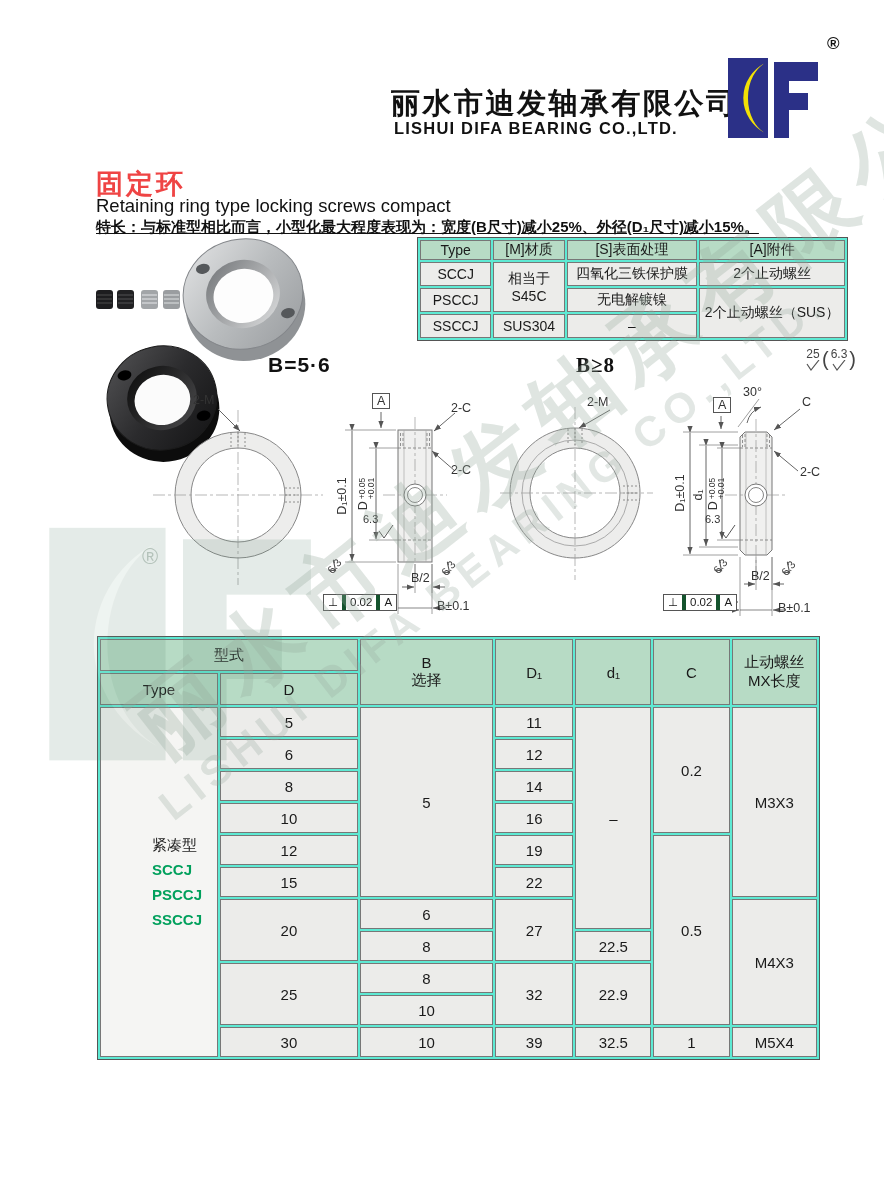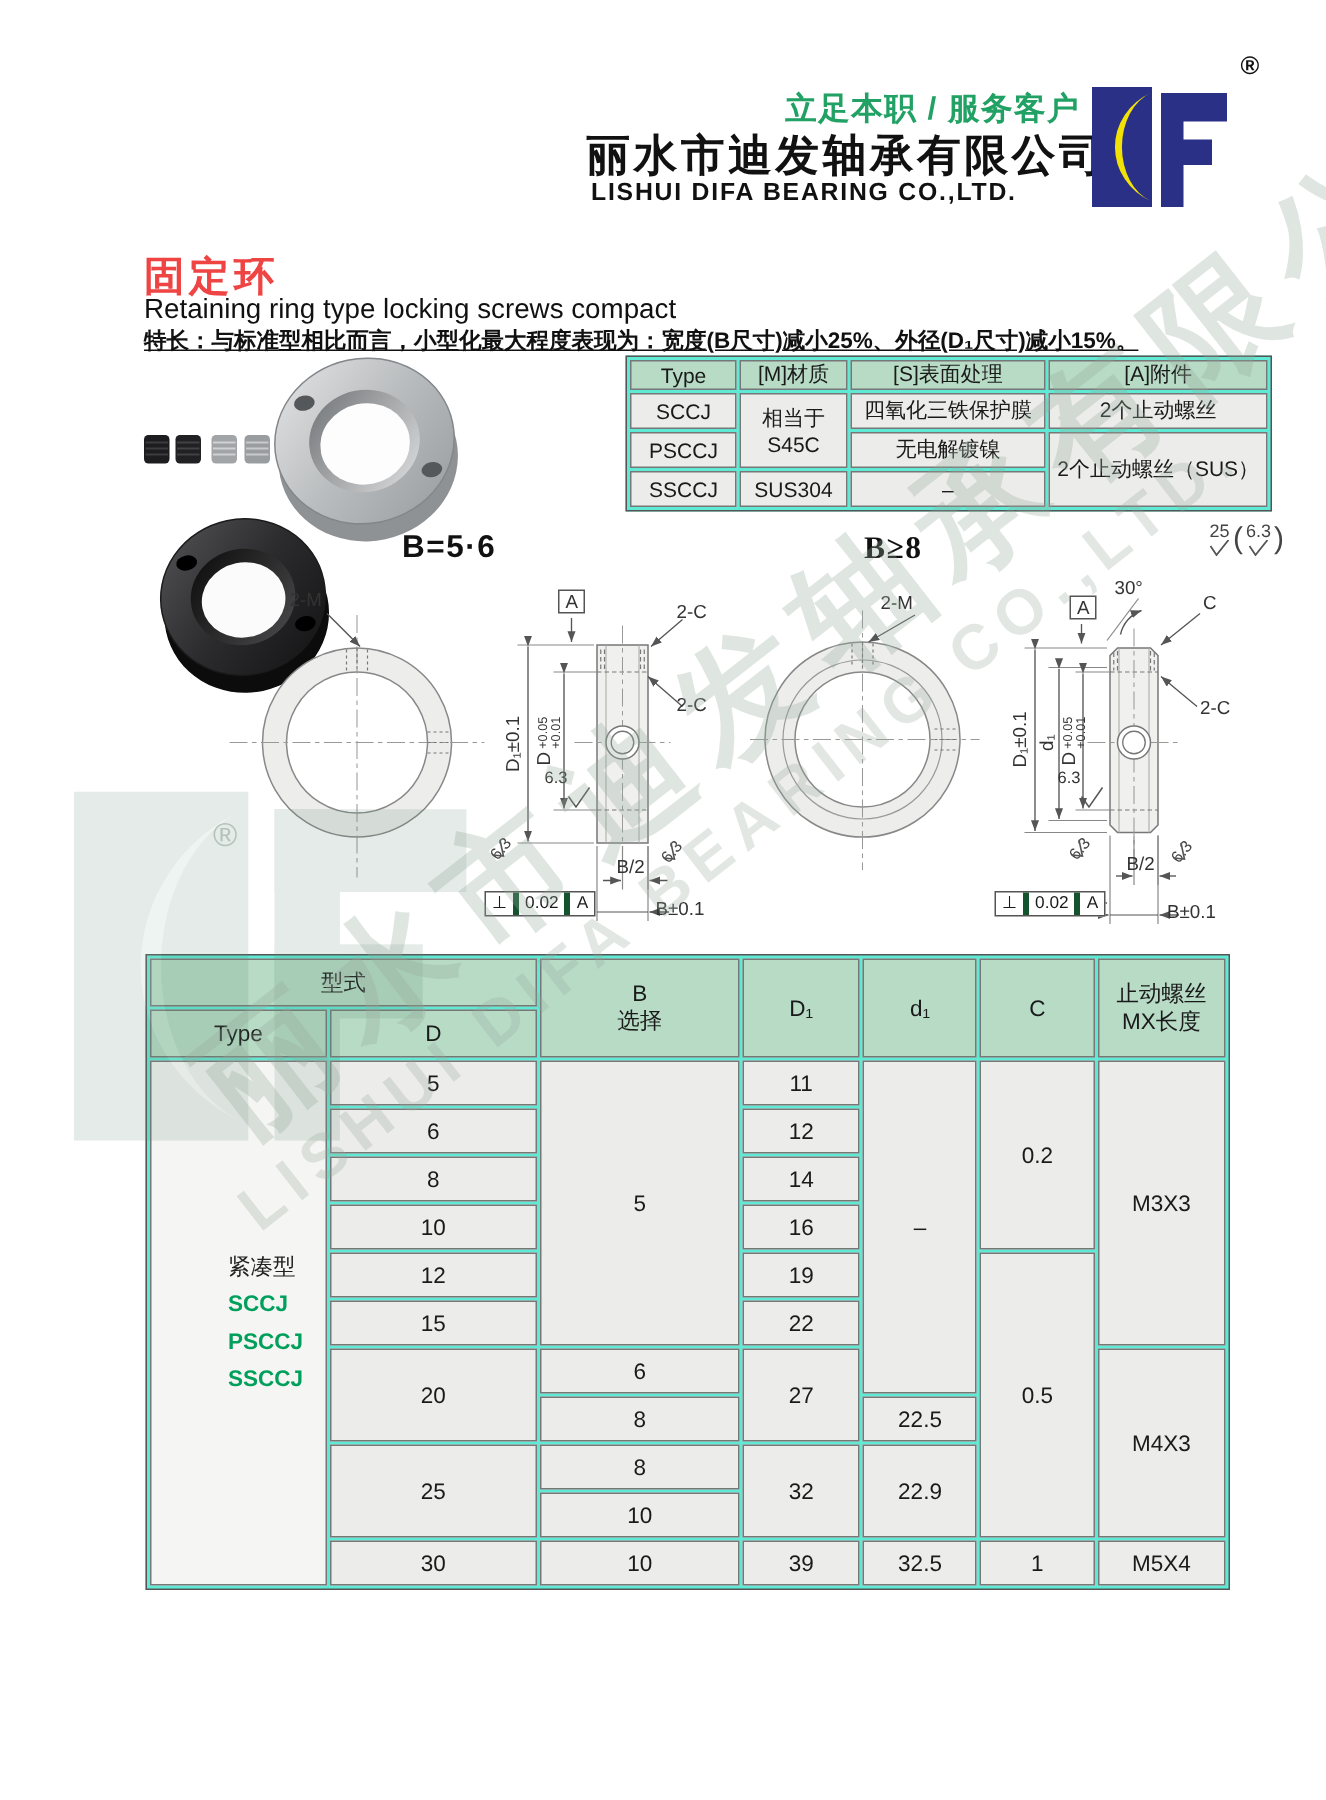--- a/index.html
+++ b/index.html
@@ -61,21 +61,20 @@
   .wm { pointer-events:none; }
   .wm-cn { left:110px; top:690px; transform-origin:0 0; transform:rotate(-38deg); font-size:86px; font-weight:bold; letter-spacing:14px; color:rgba(150,170,157,0.30); white-space:nowrap; }
   .wm-en { left:150px; top:792px; transform-origin:0 0; transform:rotate(-38deg); font-size:42px; font-weight:bold; letter-spacing:7px; color:rgba(150,170,157,0.28); white-space:nowrap; }
   .wm-reg { left:142px; top:544px; font-size:22px; color:rgba(140,160,148,0.55); }
 </style>
 </head>
 <body>
 
 <div class="page">
 
-  <div class="abs slogan">立足本职 / 服务客户</div>
   <div class="abs company-cn">丽水市迪发轴承有限公司</div>
   <div class="abs company-en">LISHUI DIFA BEARING CO.,LTD.</div>
   <div class="abs reg-mark">®</div>
   <svg class="abs" style="left:728px; top:56px;" width="92" height="86" viewBox="0 0 92 86">
     <rect x="0" y="2" width="40" height="80" fill="#2b3087"></rect>
     <path d="M39,6 A42,40 0 0 0 39,78 A28,38 0 0 1 39,6 Z" fill="#f2e105"></path>
     <rect x="46" y="6" width="15" height="76" fill="#2b3087"></rect>
     <rect x="46" y="6" width="44" height="19" fill="#2b3087"></rect>
     <rect x="46" y="37" width="34" height="17" fill="#2b3087"></rect>
   </svg>

